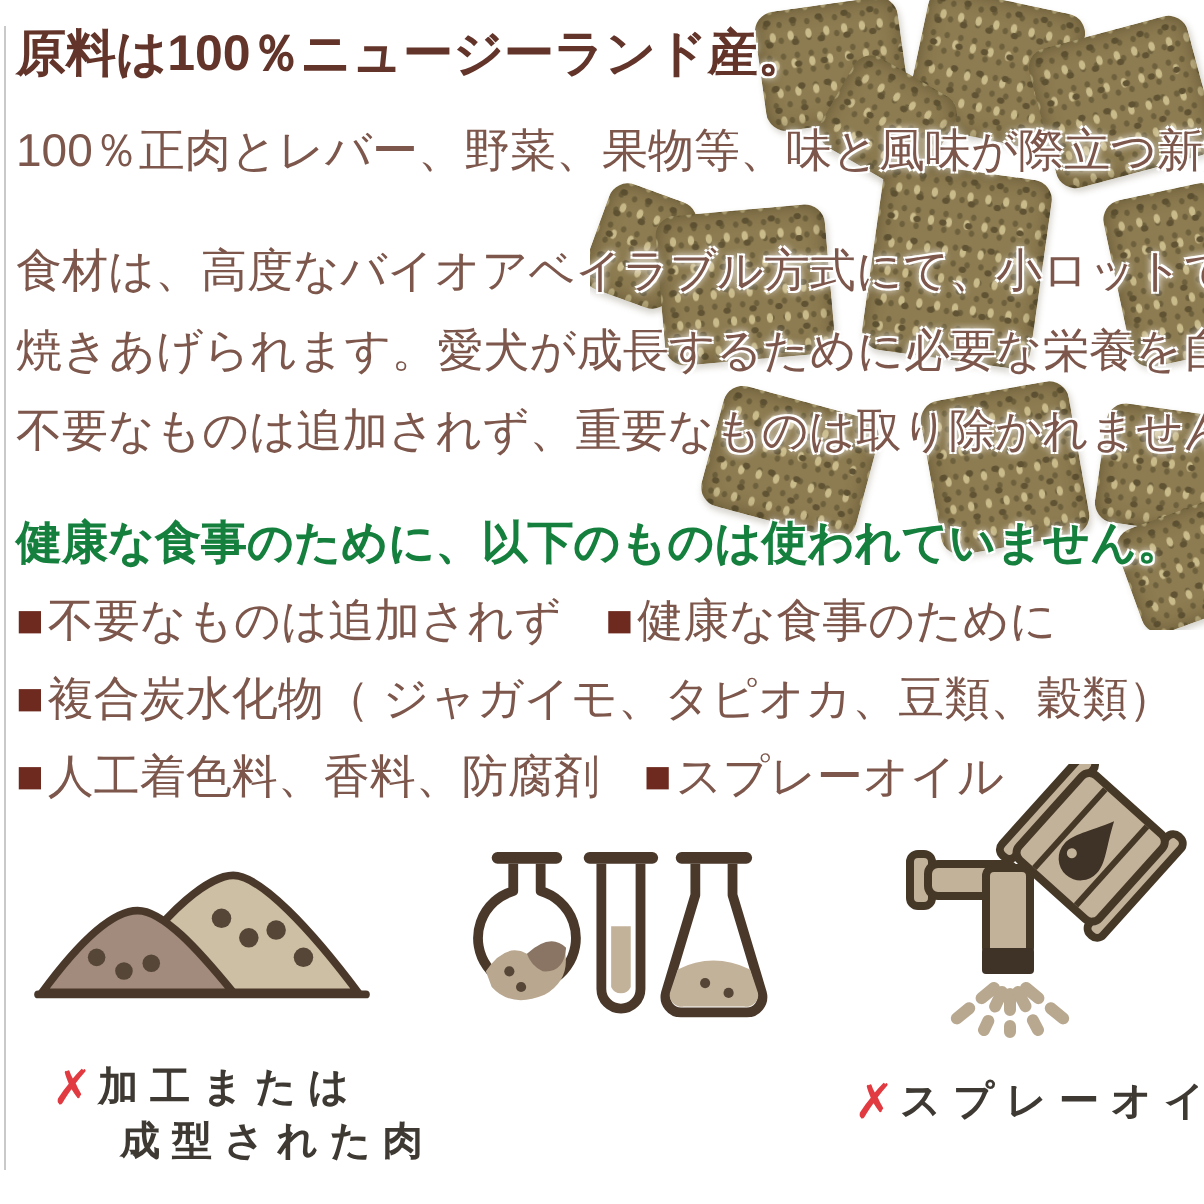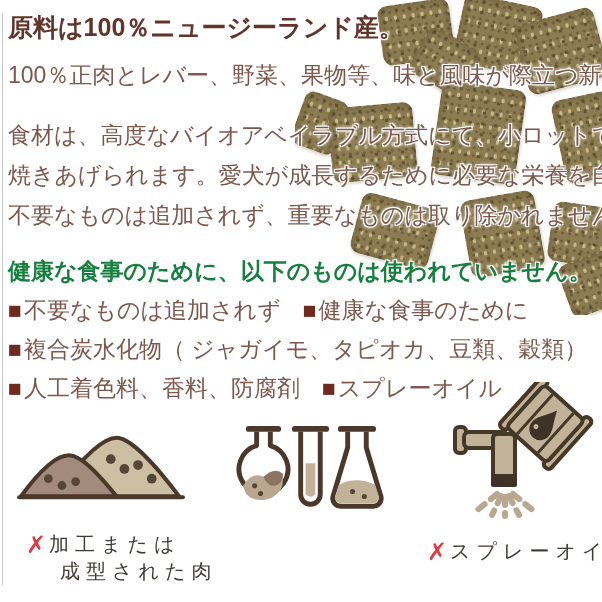--- a/index.html
+++ b/index.html
@@ -28,21 +28,21 @@
   .h-main{font-size:25px;font-weight:bold;color:#63342a;line-height:30px;margin:0 0 13px 0;}
   .bodyline{font-size:23px;color:#7d574b;line-height:40px;height:40px;white-space:nowrap;}
   .gap{height:20px;}
   .h-sub{font-size:23px;font-weight:bold;color:#15803d;line-height:40px;height:40px;margin-top:16px;white-space:nowrap;}
   .bulletline{font-size:23px;color:#7d574b;line-height:39px;height:39px;white-space:nowrap;display:flex;}
   .bulletline .item{margin-right:22px;display:flex;align-items:center;}
   .sq{color:#6f2a20;margin-right:2px;}
 
   
   .ill{position:absolute;z-index:2;}
-  .caption{position:absolute;z-index:2;font-size:20px;font-weight:normal;color:#3e3a33;letter-spacing:6px;line-height:27px;white-space:nowrap;}
+  .caption{position:absolute;z-index:2;font-size:20px;font-weight:bold;color:#3e3a33;letter-spacing:6px;line-height:27px;white-space:nowrap;}
   .caption .xm{color:#e23a41;font-size:24px;letter-spacing:0;margin-right:3px;vertical-align:-2px;}
   .caption .l2{padding-left:34px;letter-spacing:6px;}
 </style>
 </head>
 <body>
 
 <div class="canvas">
 
   <div class="left-border"></div>
 

